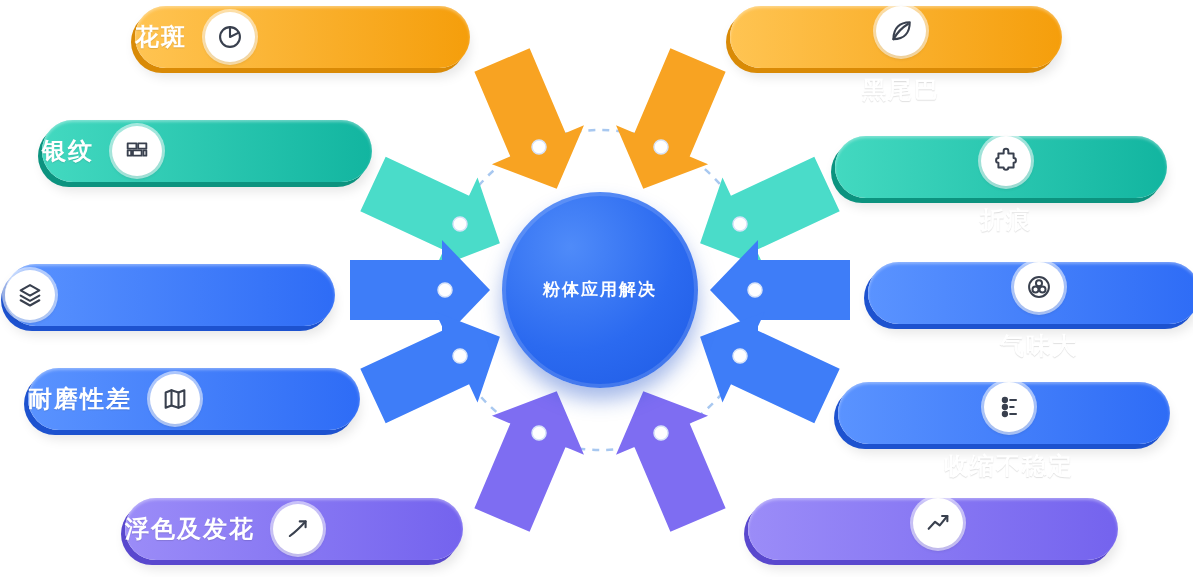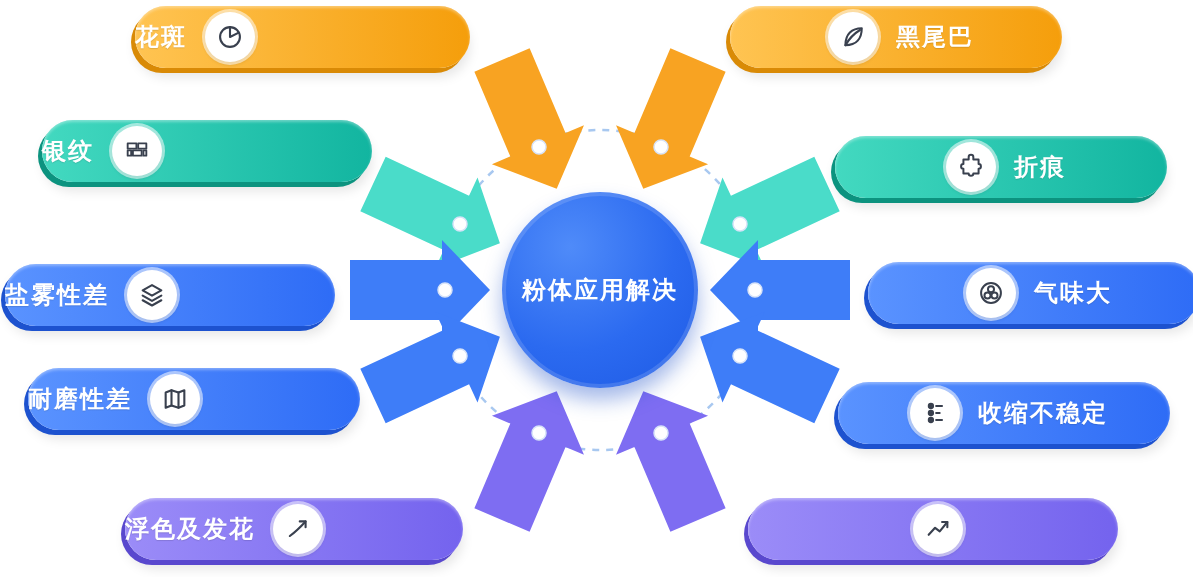--- a/index.html
+++ b/index.html
@@ -2,36 +2,36 @@
 <html><head>
 <meta charset="utf-8">
 <style>
   html,body{margin:0;padding:0;background:#ffffff;}
   body{font-family:"Liberation Sans","DejaVu Sans",sans-serif;}
   .stage{position:relative;width:1193px;height:577px;overflow:hidden;background:#ffffff;}
   svg.links{position:absolute;left:0;top:0;z-index:1;}
 
   .pill{position:absolute;z-index:3;height:62px;border-radius:32px;display:flex;align-items:center;gap:18px;color:#ffffff;font-size:24px;font-weight:bold;letter-spacing:2px;}
   .pill.left{justify-content:flex-start;padding-right:10px;}
-  .pill.right{justify-content:center;padding-left:10px;}
+  .pill.right{justify-content:flex-start;padding-left:10px;flex-direction:column;}
   .pill .pill-label{white-space:nowrap;text-shadow:0 1px 1px rgba(0,0,0,0.12);}
 
   .c-orange{background:linear-gradient(90deg,#FFC452,#F59E0B);box-shadow:-4px 5px 0 #D98A06,0 9px 12px rgba(0,0,0,0.10),inset 0 2px 3px rgba(255,255,255,0.35);}
   .c-teal{background:linear-gradient(90deg,#43D9C0,#12B5A0);box-shadow:-4px 5px 0 #0C937F,0 9px 12px rgba(0,0,0,0.10),inset 0 2px 3px rgba(255,255,255,0.35);}
   .c-blue{background:linear-gradient(90deg,#5A93FF,#2E6CF6);box-shadow:-4px 5px 0 #1D52CF,0 9px 12px rgba(0,0,0,0.10),inset 0 2px 3px rgba(255,255,255,0.35);}
   .c-purple{background:linear-gradient(90deg,#9B8CF8,#7463EE);box-shadow:-4px 5px 0 #5948CE,0 9px 12px rgba(0,0,0,0.10),inset 0 2px 3px rgba(255,255,255,0.35);}
 
   .icon-circle{flex:0 0 auto;width:50px;height:50px;border-radius:50%;background:#ffffff;display:flex;align-items:center;justify-content:center;box-shadow:0 0 0 3px rgba(255,255,255,0.55),0 2px 4px rgba(0,0,0,0.18);}
   .icon-circle svg{display:block;}
 
   .center-circle{position:absolute;z-index:4;left:502px;top:192px;width:196px;height:196px;border-radius:50%;
     background:radial-gradient(circle at 35% 28%,#4f8bf9 0%,#2b6af0 55%,#1e5ae4 100%);
     box-shadow:0 12px 20px rgba(31,80,200,0.40),inset 0 0 0 4px rgba(255,255,255,0.14);
     display:flex;flex-direction:column;align-items:center;justify-content:center;
-    color:#ffffff;font-size:24px;font-weight:bold;letter-spacing:2px;line-height:1.5;}
+    color:#ffffff;font-size:17px;font-weight:bold;letter-spacing:2px;line-height:1.5;}
 </style>
 </head>
 <body>
 
 <div class="stage">
 
   <svg class="links" width="1193" height="577" viewBox="0 0 1193 577">
     <defs>
       <path id="blockArrow" d="M0,-30 L92,-30 L92,-50 L140,0 L92,50 L92,30 L0,30 Z"></path>
     </defs>
@@ -80,21 +80,20 @@
         <rect x="4" y="5.5" width="7.5" height="4.5"></rect>
           <rect x="13" y="5.5" width="7" height="4.5"></rect>
         <rect x="8.5" y="11.5" width="7.5" height="4.5"></rect>
           <rect x="4" y="11.5" width="3" height="4.5"></rect>
           <rect x="17.5" y="11.5" width="2.5" height="4.5"></rect>
       </svg>
     </span>
   </div>
 
   <div class="pill left c-blue" style="left:5px;top:264px;width:320px;">
-    <span class="pill-label">盐雾性差</span>
     <span class="icon-circle">
       <svg width="28" height="28" viewBox="0 0 24 24" fill="none" stroke="#39404e" stroke-width="1.8" stroke-linecap="round" stroke-linejoin="round">
         <path d="M12 3.5 L20 8 L12 12.5 L4 8 Z"></path>
           <path d="M4 12.5 L12 17 L20 12.5"></path>
           <path d="M4 16.5 L12 21 L20 16.5"></path>
       </svg>
     </span>
   </div>
 
   <div class="pill left c-blue" style="left:28px;top:368px;width:322px;">

